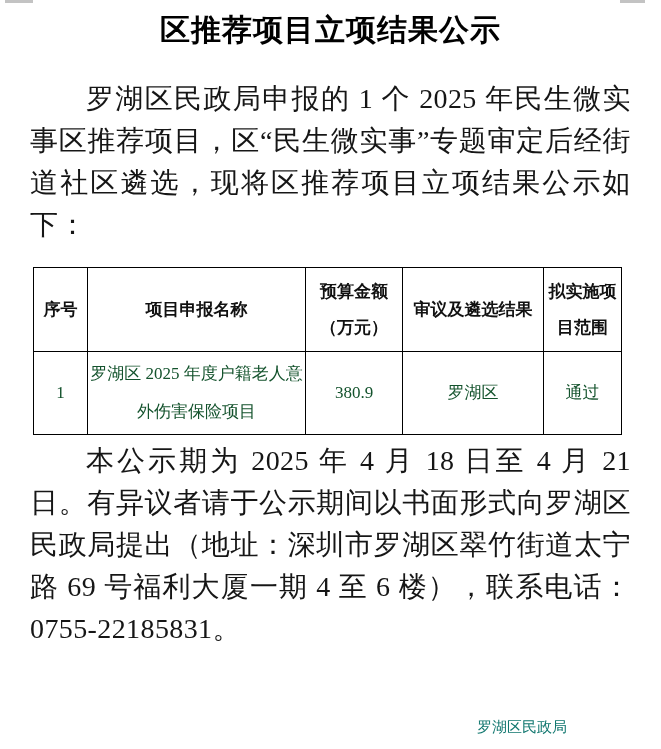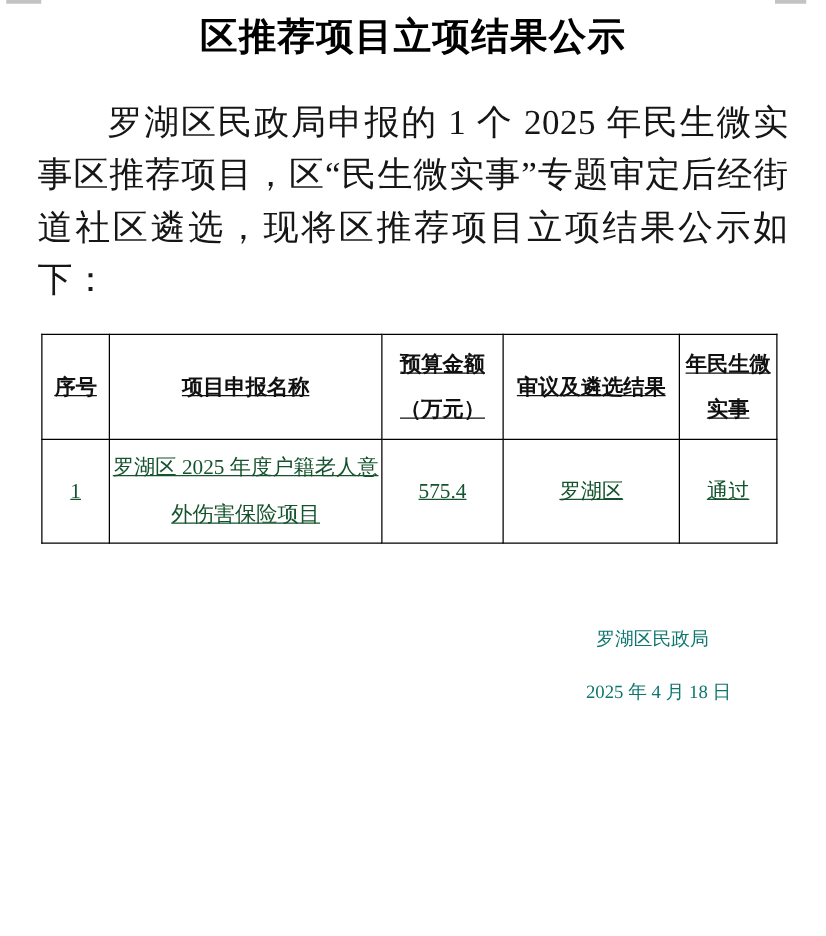--- a/index.html
+++ b/index.html
@@ -59,21 +59,20 @@
     margin-top: 21px;
     margin-left: 3px;
   }
   .result-table th,
   .result-table td {
     border: 1.5px solid #000000;
     text-align: center;
     vertical-align: middle;
     padding: 2px;
     overflow: hidden;
-    text-decoration: underline;
   }
   .result-table th {
     font-size: 17px;
     font-weight: bold;
     line-height: 36px;
     height: 79px;
     color: #111111;
   }
   .result-table td {
     font-size: 17px;
@@ -117,31 +116,32 @@
       <col style="width:97px">
       <col style="width:141px">
       <col style="width:78px">
     </colgroup>
     <tbody>
       <tr>
         <th>序号</th>
         <th>项目申报名称</th>
         <th>预算金额（万元）</th>
         <th>审议及遴选结果</th>
-        <th>年民生微实事</th>
+        <th>拟实施项目范围</th>
       </tr>
       <tr>
         <td>1</td>
         <td class="cell-project-name">罗湖区 2025 年度户籍老人意外伤害保险项目</td>
-        <td>575.4</td>
+        <td>380.9</td>
         <td>罗湖区</td>
         <td>通过</td>
       </tr>
     </tbody>
   </table>
 
+  <p class="para closing">本公示期为 2025 年 4 月 18 日至 4 月 21 日。有异议者请于公示期间以书面形式向罗湖区民政局提出（地址：深圳市罗湖区翠竹街道太宁路 69 号福利大厦一期 4 至 6 楼），联系电话：0755-22185831。</p>
 
   <div class="signature">
     <div class="sig-org">罗湖区民政局</div>
     <div class="sig-date">2025 年 4 月 18 日</div>
   </div>
 
 </div>
 
 </body></html>

